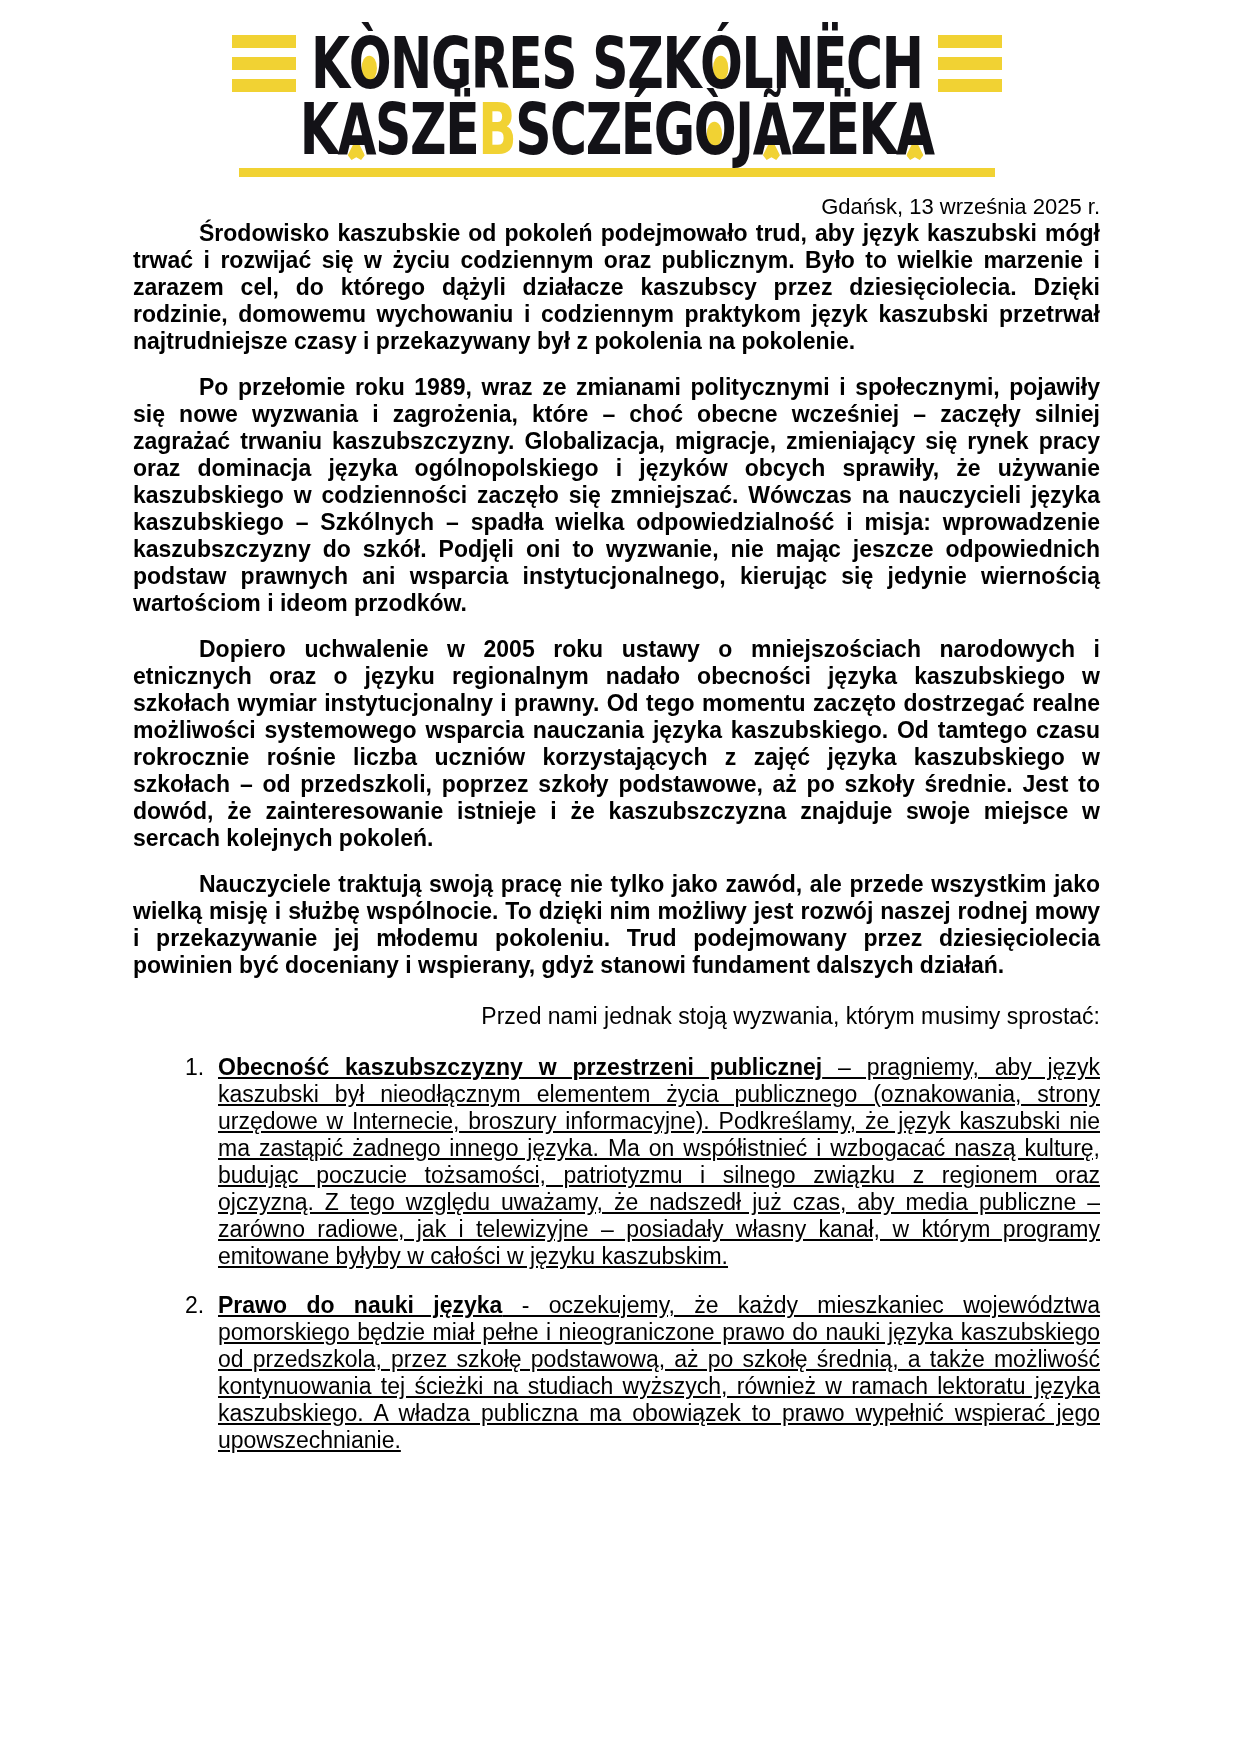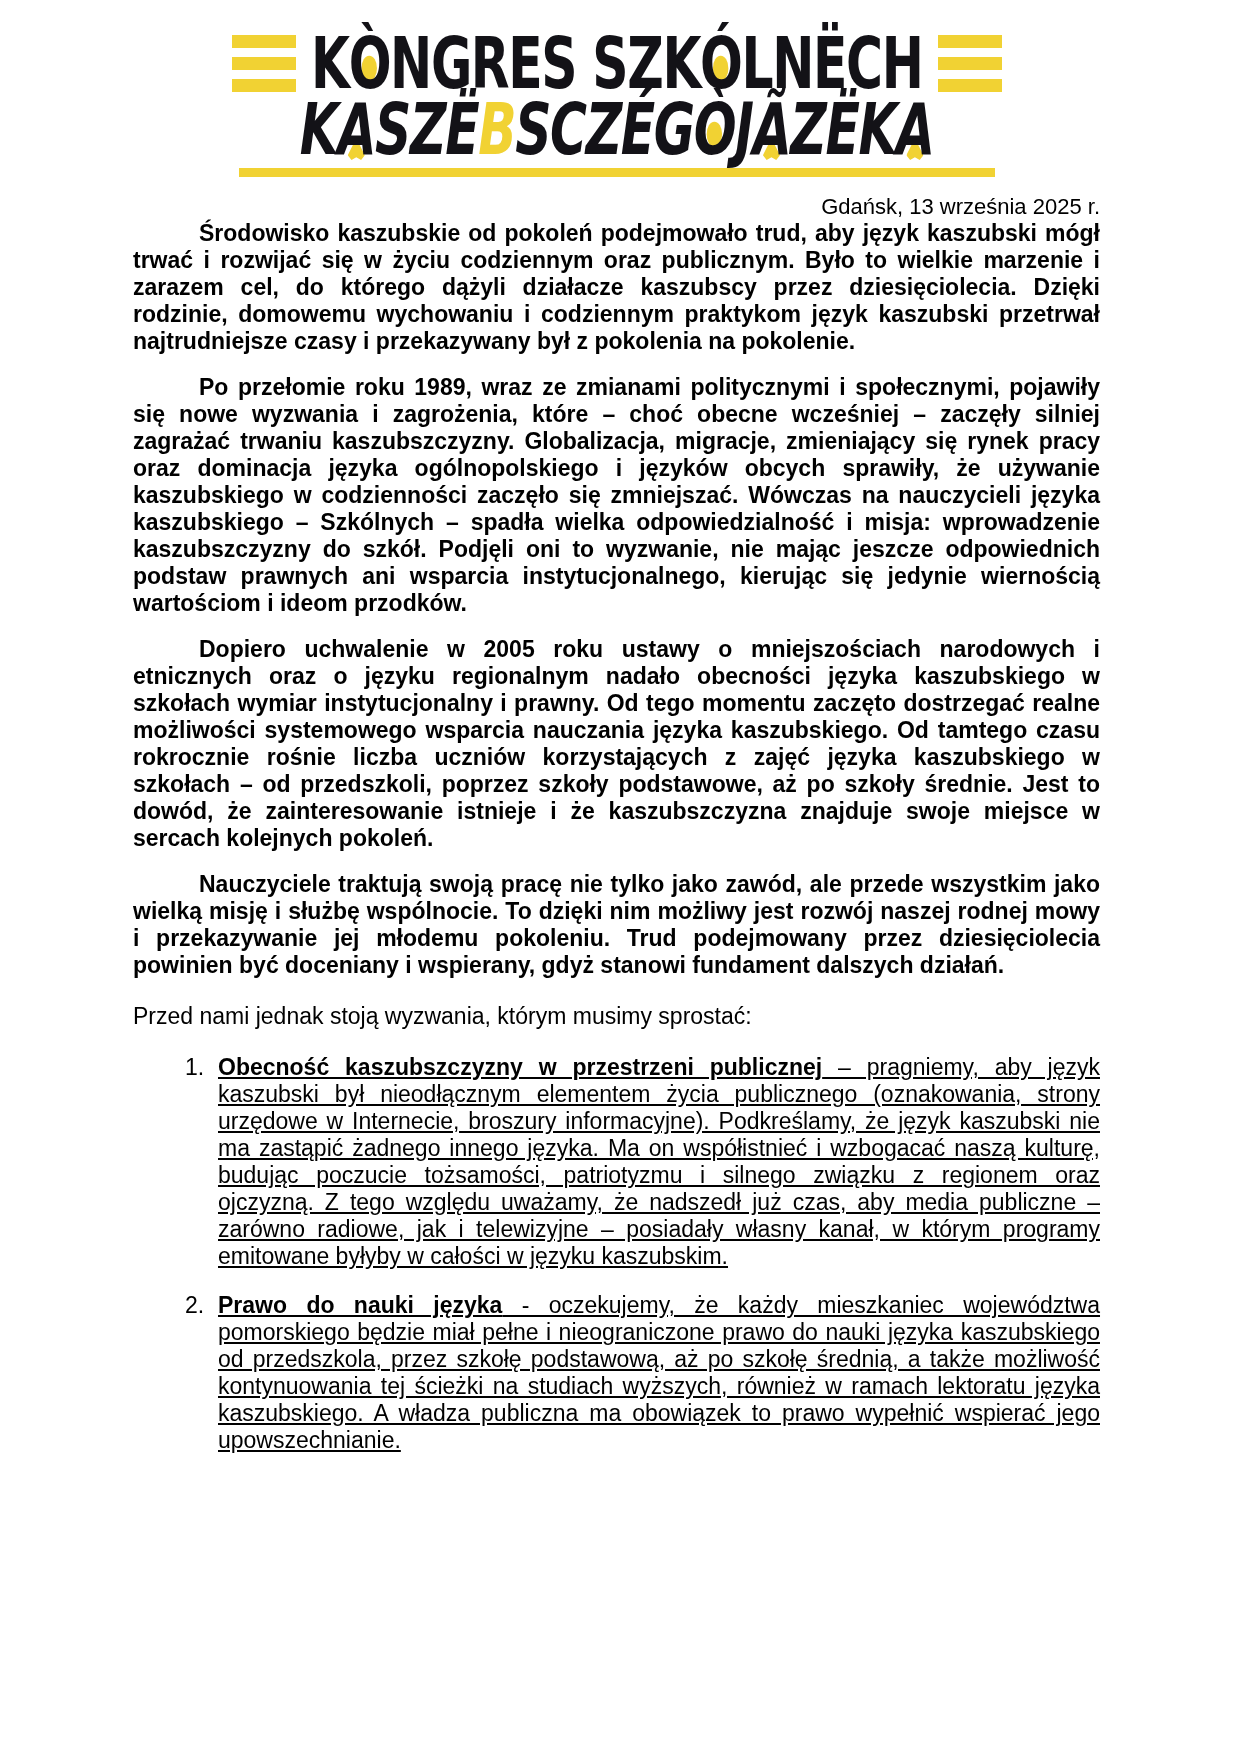--- a/index.html
+++ b/index.html
@@ -15,21 +15,21 @@
     overflow:hidden;
   }
 
   
   .logo{width:790px;margin:0 auto;}
   .logo-row{display:flex;justify-content:center;align-items:center;gap:14px;}
   .bars{display:flex;flex-direction:column;gap:9px;}
   .bar{width:64px;height:13px;background:var(--yellow);}
   .logo-textwrap{display:flex;justify-content:center;align-items:center;overflow:visible;height:66px;}
   .l1wrap{width:614px;}
-  .l2wrap{width:760px;margin:0 auto;font-style:italic;}
+  .l2wrap{width:760px;margin:0 auto;}
   .logo-text{
     font-family:"DejaVu Sans","Liberation Sans",sans-serif;
     font-weight:bold;
     font-size:72px;
     line-height:1;
     letter-spacing:-2px;
     white-space:nowrap;
     color:var(--ink);
     transform:scaleX(0.70);
     transform-origin:center;
@@ -71,21 +71,21 @@
     font-size:23px;
     line-height:27px;
     text-align:justify;
     margin:0 0 19px 0;
   }
   .body-paragraph.indent{text-indent:66px;font-weight:bold;}
   .list-intro{
     font-size:23px;
     line-height:27px;
     margin:24px 0 24px 0;
-    text-align:left;
+    text-align:right;
   }
   .challenge-list{margin-left:52px;}
   .list-item{
     display:flex;
     margin-bottom:22px;
     font-size:23px;
     line-height:27px;
   }
   .list-item .num{flex:0 0 33px;}
   .list-item .li-text{flex:1 1 auto;text-align:justify;text-decoration:underline;}

